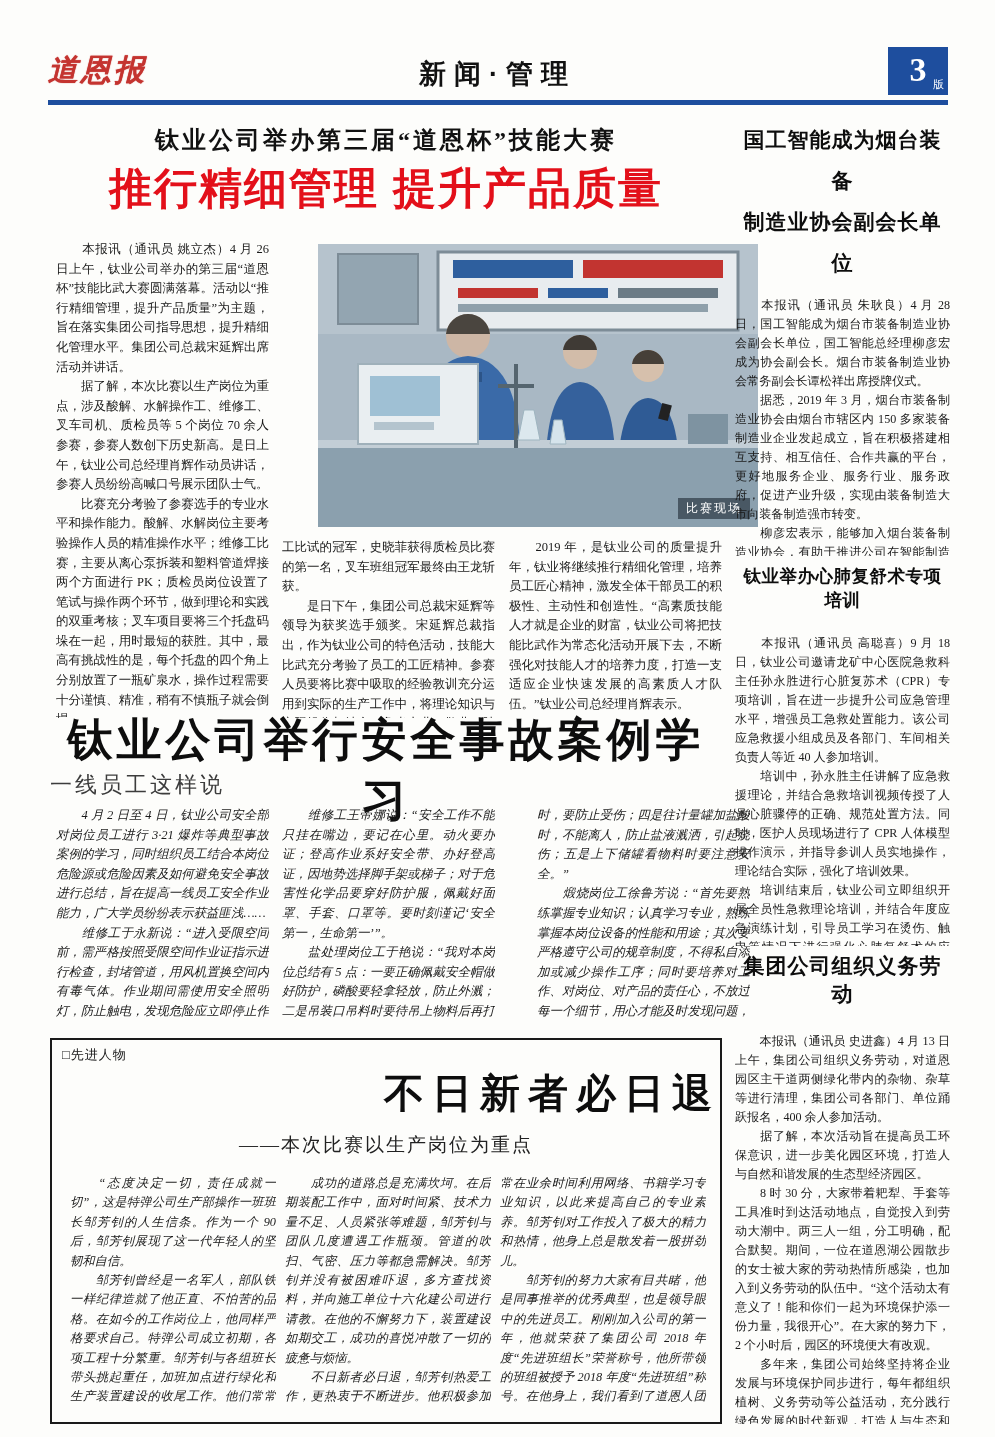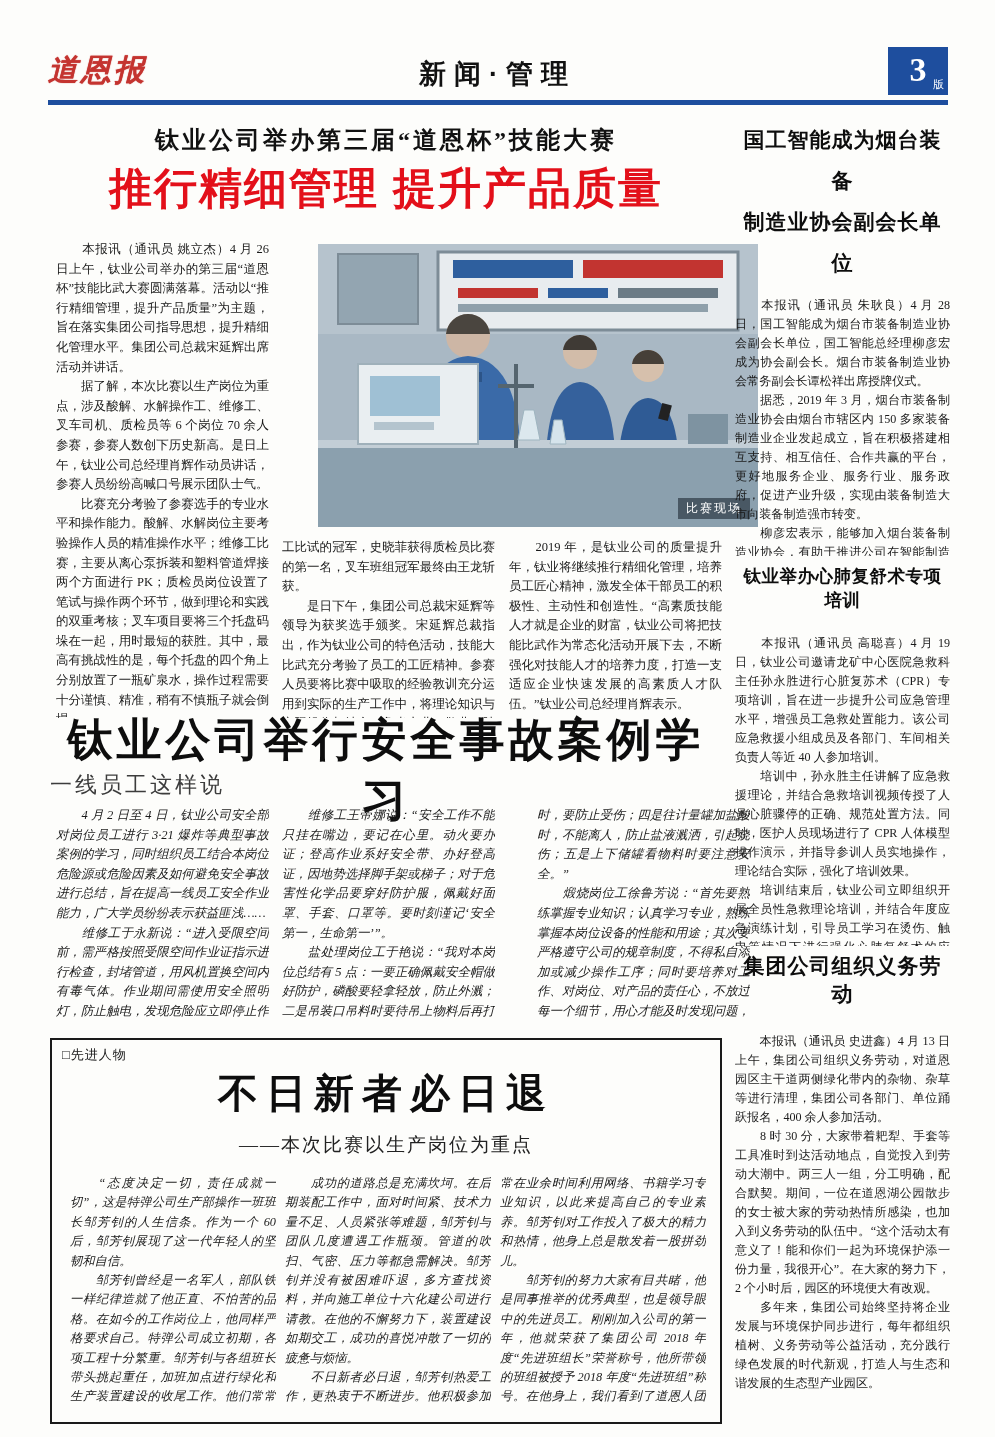--- a/index.html
+++ b/index.html
@@ -70,21 +70,21 @@
   }
   .sf-c1 { left:56px; } .sf-c2 { left:282px; } .sf-c3 { left:509px;margin-left:28px; }
 
   
   .feature-box {
     position:absolute; left:50px; top:1038px; width:672px; height:386px;
     border:2.5px solid #1a1a1a; background:#fdfdfb;
   }
   .feature-label { position:absolute; left:10px; top:6px; font-size:13px; letter-spacing:1px; }
   .feature-head {
-    position:absolute; left:0; top:26px; width:100%; text-align:center;
+    position:absolute; left:0; top:26px; width:100%; text-align:right;
     font-family:"Liberation Sans","DejaVu Sans",sans-serif;
     font-size:40px; font-weight:900; letter-spacing:8px; color:#0d0d0d;
   }
   .feature-sub {
     position:absolute; left:0; top:92px; width:100%; text-align:center;
     font-size:19px; letter-spacing:2px; color:#222;
   }
   .feature-col {
     position:absolute; top:134px; width:206px; height:228px;
     font-size:12.3px; line-height:19.4px; font-style:italic;
@@ -116,21 +116,21 @@
     <div class="num">3</div>
     <div class="ed">版</div>
   </div>
   <div class="head-rule"></div>
 
   <div class="kicker">钛业公司举办第三届“道恩杯”技能大赛</div>
   <div class="headline-red">推行精细管理 提升产品质量</div>
 
   <div class="a1-col a1-c1 col">
       <p class="para">　　本报讯（通讯员 姚立杰）4 月 26 日上午，钛业公司举办的第三届“道恩杯”技能比武大赛圆满落幕。活动以“推行精细管理，提升产品质量”为主题，旨在落实集团公司指导思想，提升精细化管理水平。集团公司总裁宋延辉出席活动并讲话。</p>
-      <p class="para">　　据了解，本次比赛以生产岗位为重点，涉及酸解、水解操作工、维修工、叉车司机、质检员等 6 个岗位 70 余人参赛，参赛人数创下历史新高。是日上午，钛业公司总经理肖辉作动员讲话，参赛人员纷纷高喊口号展示团队士气。</p>
+      <p class="para">　　据了解，本次比赛以生产岗位为重点，涉及酸解、水解操作工、维修工、叉车司机、质检员等 5 个岗位 70 余人参赛，参赛人数创下历史新高。是日上午，钛业公司总经理肖辉作动员讲话，参赛人员纷纷高喊口号展示团队士气。</p>
       <p class="para">　　比赛充分考验了参赛选手的专业水平和操作能力。酸解、水解岗位主要考验操作人员的精准操作水平；维修工比赛，主要从离心泵拆装和塑料管道焊接两个方面进行 PK；质检员岗位设置了笔试与操作两个环节，做到理论和实践的双重考核；叉车项目要将三个托盘码垛在一起，用时最短的获胜。其中，最高有挑战性的是，每个托盘的四个角上分别放置了一瓶矿泉水，操作过程需要十分谨慎、精准，稍有不慎瓶子就会倒塌。</p>
     </div>
 
   <div class="photo-wrap">
     <svg width="440" height="283" viewBox="0 0 440 283">
 
       <rect x="0" y="0" width="440" height="283" fill="#a9b8c4"></rect>
       <rect x="0" y="0" width="440" height="90" fill="#b6c3cd"></rect>
 
       <rect x="120" y="8" width="300" height="78" fill="#e8ecef" stroke="#7d8c97" stroke-width="3"></rect>
@@ -195,21 +195,21 @@
         <p class="para">　　煅烧岗位工徐鲁芳说：“首先要熟练掌握专业知识；认真学习专业，熟练掌握本岗位设备的性能和用途；其次要严格遵守公司的规章制度，不得私自添加或减少操作工序；同时要培养对工作、对岗位、对产品的责任心，不放过每一个细节，用心才能及时发现问题，解决问题。</p>
       </div>
 
   </div>
 
   <div class="feature-box">
     <div class="feature-label">□先进人物</div>
     <div class="feature-head">不日新者必日退</div>
     <div class="feature-sub">——本次比赛以生产岗位为重点</div>
     <div class="feature-col ft-c1 col">
-        <p class="para">　　“态度决定一切，责任成就一切”，这是特弹公司生产部操作一班班长邹芳钊的人生信条。作为一个 60 后，邹芳钊展现了这一代年轻人的坚韧和自信。</p>
+        <p class="para">　　“态度决定一切，责任成就一切”，这是特弹公司生产部操作一班班长邹芳钊的人生信条。作为一个 90 后，邹芳钊展现了这一代年轻人的坚韧和自信。</p>
         <p class="para">　　邹芳钊曾经是一名军人，部队铁一样纪律造就了他正直、不怕苦的品格。在如今的工作岗位上，他同样严格要求自己。特弹公司成立初期，各项工程十分繁重。邹芳钊与各组班长带头挑起重任，加班加点进行绿化和生产装置建设的收尾工作。他们常常几个月不休假，带头奋战在生产一线，土地平整、灌溉、围田……每一项工作，他们都亲力亲为。</p>
       </div>
     <div class="feature-col ft-c2 col">
         <p class="para">　　成功的道路总是充满坎坷。在后期装配工作中，面对时间紧、技术力量不足、人员紧张等难题，邹芳钊与团队几度遭遇工作瓶颈。管道的吹扫、气密、压力等都急需解决。邹芳钊并没有被困难吓退，多方查找资料，并向施工单位十六化建公司进行请教。在他的不懈努力下，装置建设如期交工，成功的喜悦冲散了一切的疲惫与烦恼。</p>
         <p class="para">　　不日新者必日退，邹芳钊热爱工作，更热衷于不断进步。他积极参加公司组织的 CAD 图、化工基础知识、化工操作、安全生产等各项专业培训，同时，经</p>
       </div>
     <div class="feature-col ft-c3 col">
       <div>
           <p class="para">常在业余时间利用网络、书籍学习专业知识，以此来提高自己的专业素养。邹芳钊对工作投入了极大的精力和热情，他身上总是散发着一股拼劲儿。</p>
           <p class="para">　　邹芳钊的努力大家有目共睹，他是同事推举的优秀典型，也是领导眼中的先进员工。刚刚加入公司的第一年，他就荣获了集团公司 2018 年度“先进班组长”荣誉称号，他所带领的班组被授予 2018 年度“先进班组”称号。在他身上，我们看到了道恩人团结拼搏、追求卓越的精神风貌。</p>
@@ -226,28 +226,29 @@
     <div class="sb-body col">
         <p class="para">　　本报讯（通讯员 朱耿良）4 月 28 日，国工智能成为烟台市装备制造业协会副会长单位，国工智能总经理柳彦宏成为协会副会长。烟台市装备制造业协会常务副会长谭松祥出席授牌仪式。</p>
         <p class="para">　　据悉，2019 年 3 月，烟台市装备制造业协会由烟台市辖区内 150 多家装备制造业企业发起成立，旨在积极搭建相互支持、相互信任、合作共赢的平台，更好地服务企业、服务行业、服务政府，促进产业升级，实现由装备制造大市向装备制造强市转变。</p>
         <p class="para">　　柳彦宏表示，能够加入烟台装备制造业协会，有助于推进公司在智能制造领域的建设发展工作。国工智能将在协会的指导和支持下，更加精准地开拓专业市场，帮助烟台制造企业开展智能制造工作，为规范行业发展、促进烟台市新旧动能转换贡献一份力量。</p>
       </div>
   </div>
 
   <div class="sb-article sb-a2">
     <div class="sb-title">钛业举办心肺复舒术专项培训</div>
     <div class="sb-body col">
-        <p class="para">　　本报讯（通讯员 高聪喜）4 月 19 日，钛业公司邀请龙矿中心医院急救科主任孙永胜进行心脏复苏术（CPR）专项培训，旨在进一步提升公司应急管理水平，增强员工急救处置能力。该公司应急救援小组成员及各部门、车间相关负责人等近 40 人参加培训。</p>
+        <p class="para">　　本报讯（通讯员 高聪喜）9 月 18 日，钛业公司邀请龙矿中心医院急救科主任孙永胜进行心脏复苏术（CPR）专项培训，旨在进一步提升公司应急管理水平，增强员工急救处置能力。该公司应急救援小组成员及各部门、车间相关负责人等近 40 人参加培训。</p>
         <p class="para">　　培训中，孙永胜主任讲解了应急救援理论，并结合急救培训视频传授了人员心脏骤停的正确、规范处置方法。同时，医护人员现场进行了 CPR 人体模型操作演示，并指导参训人员实地操作，理论结合实际，强化了培训效果。</p>
         <p class="para">　　培训结束后，钛业公司立即组织开展全员性急救理论培训，并结合年度应急演练计划，引导员工学习在烫伤、触电等情况下进行强化心肺复舒术的应用，不断提高员工应急处置能力和 CPR 操作水平。</p>
       </div>
   </div>
 
   <div class="sb-article sb-a3">
     <div class="sb-title">集团公司组织义务劳动</div>
     <div class="sb-body col">
         <p class="para">　　本报讯（通讯员 史进鑫）4 月 13 日上午，集团公司组织义务劳动，对道恩园区主干道两侧绿化带内的杂物、杂草等进行清理，集团公司各部门、单位踊跃报名，400 余人参加活动。</p>
+        <p class="para">　　据了解，本次活动旨在提高员工环保意识，进一步美化园区环境，打造人与自然和谐发展的生态型经济园区。</p>
         <p class="para">　　8 时 30 分，大家带着耙犁、手套等工具准时到达活动地点，自觉投入到劳动大潮中。两三人一组，分工明确，配合默契。期间，一位在道恩湖公园散步的女士被大家的劳动热情所感染，也加入到义务劳动的队伍中。“这个活动太有意义了！能和你们一起为环境保护添一份力量，我很开心”。在大家的努力下，2 个小时后，园区的环境便大有改观。</p>
         <p class="para">　　多年来，集团公司始终坚持将企业发展与环境保护同步进行，每年都组织植树、义务劳动等公益活动，充分践行绿色发展的时代新观，打造人与生态和谐发展的生态型产业园区。</p>
       </div>
   </div>
 
 </div>
 
 </body></html>

